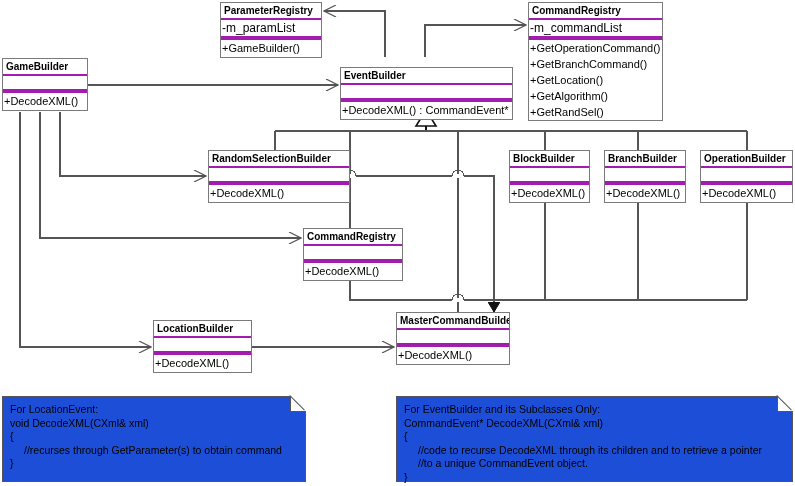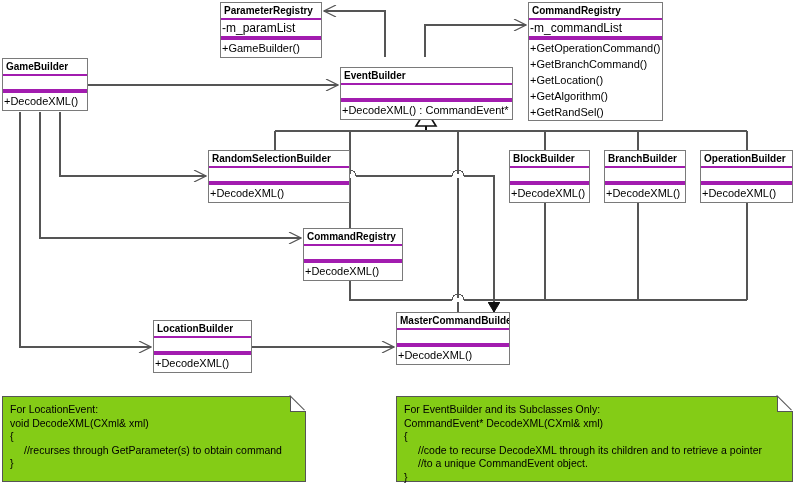--- a/index.html
+++ b/index.html
@@ -61,21 +61,21 @@
     color: #000000;
     padding: 0 1px;
   }
   .uml-class .row {
     white-space: nowrap;
     overflow: hidden;
   }
   .uml-note {
     position: absolute;
     box-sizing: border-box;
-    background: #84cc16;
+    background: #1d4ed8;
     border: 1px solid #555555;
     font-size: 10.5px;
     line-height: 13.6px;
     color: #000000;
     padding: 6px 7px 16px 7px;
     z-index: 5;
   }
   .uml-note .note-line {
     white-space: pre;
   }

